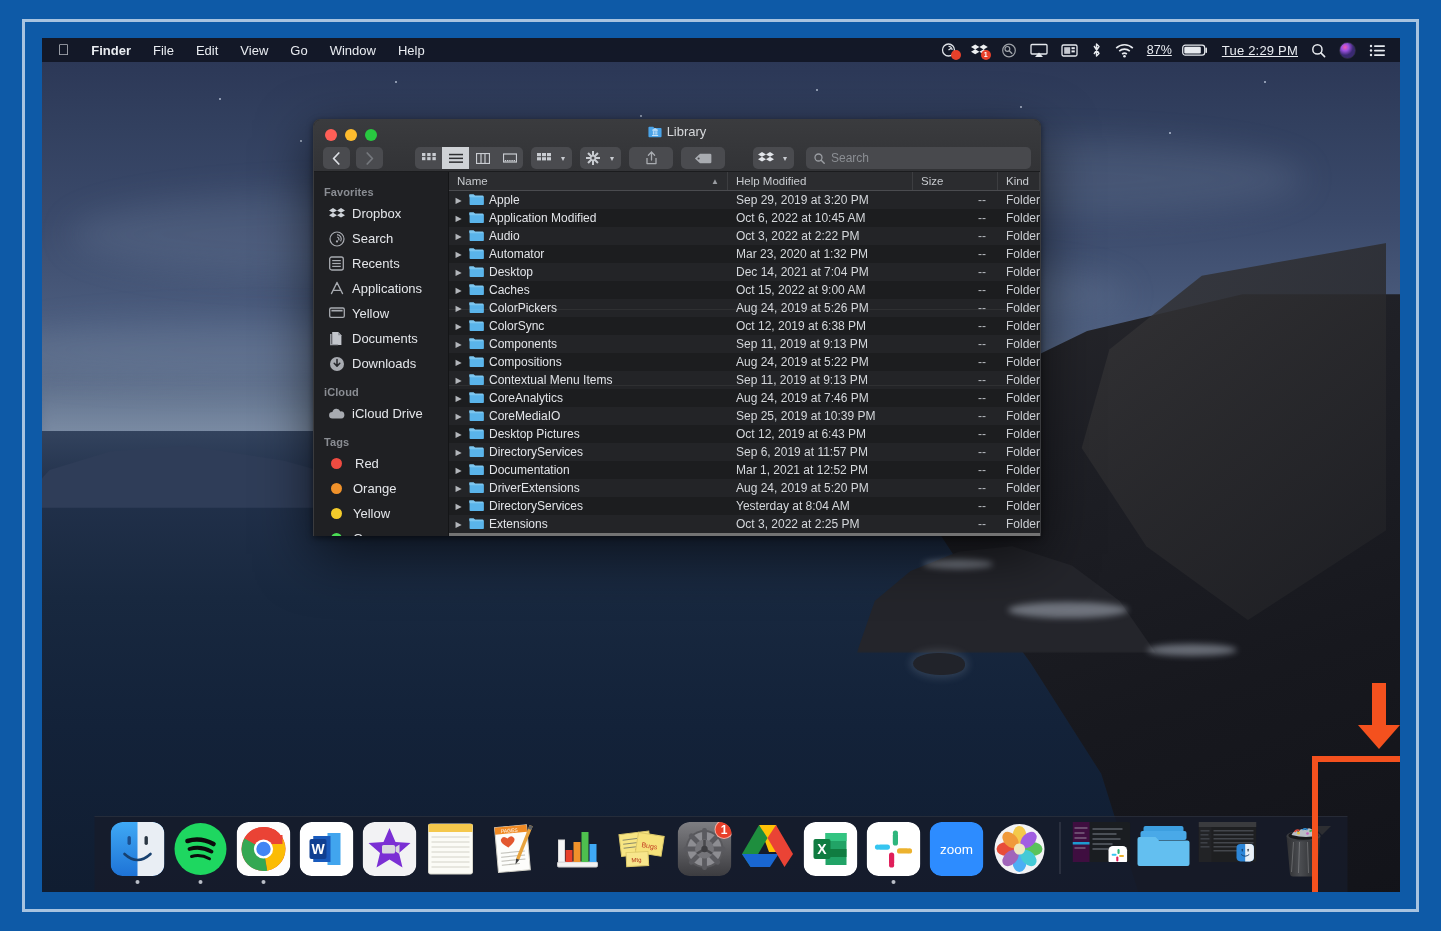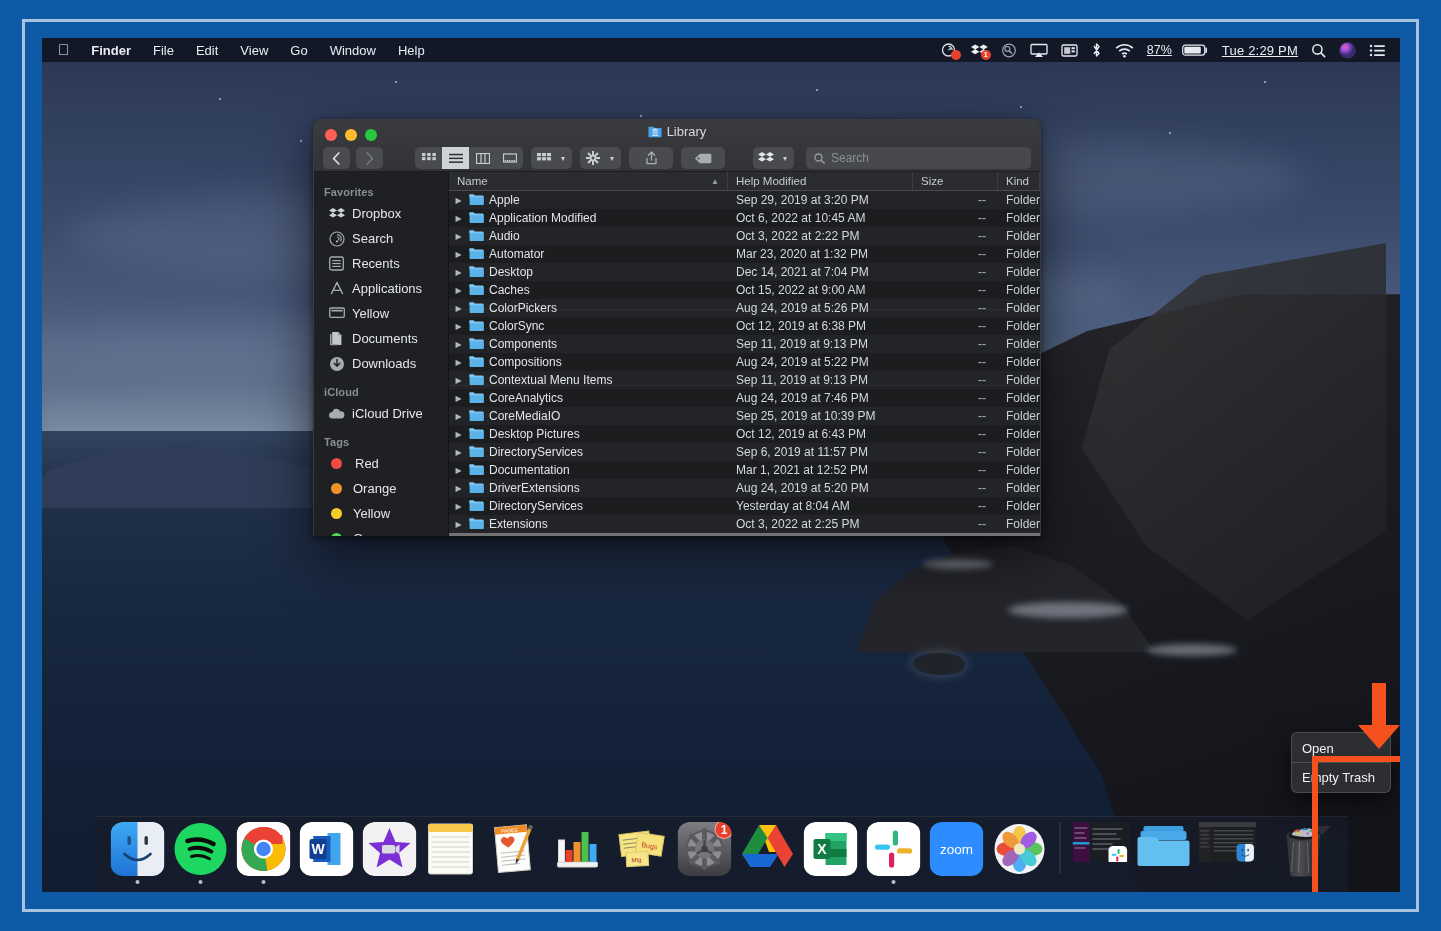--- a/index.html
+++ b/index.html
@@ -943,25 +943,20 @@
                 <div class="cell c-kind">Folder</div>
               </div>
             </div>
 
           <div class="artifact" style="top:137px;"></div>
           <div class="artifact" style="top:213px;"></div>
         </div>
       </div>
     </div>
 
-    <div id="ctxmenu">
-      <div class="ctx-item">Open</div>
-      <div class="ctx-sep"></div>
-      <div class="ctx-item">Empty Trash</div>
-    </div>
     <div id="ctx-pointer"></div>
 
     <div id="dock">
 
       <div class="dock-item">
         <div class="dock-ico rounded-app">
           <svg width="54" height="54" viewBox="0 0 54 54">
             <defs>
                 <linearGradient id="fndL" x1="0" y1="0" x2="0" y2="1">
                   <stop offset="0" stop-color="#3fa9f5"></stop>

